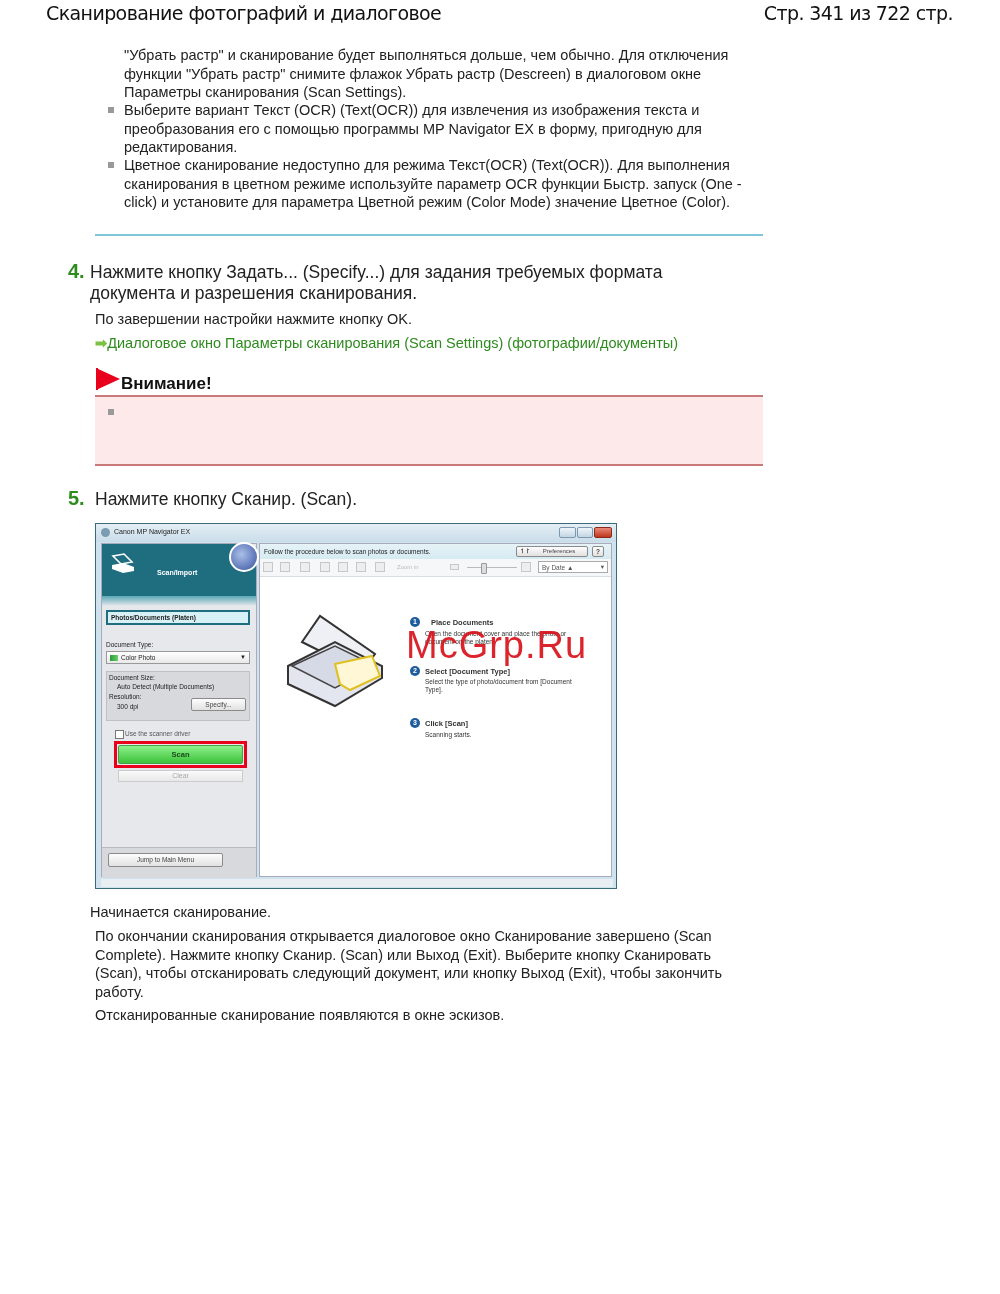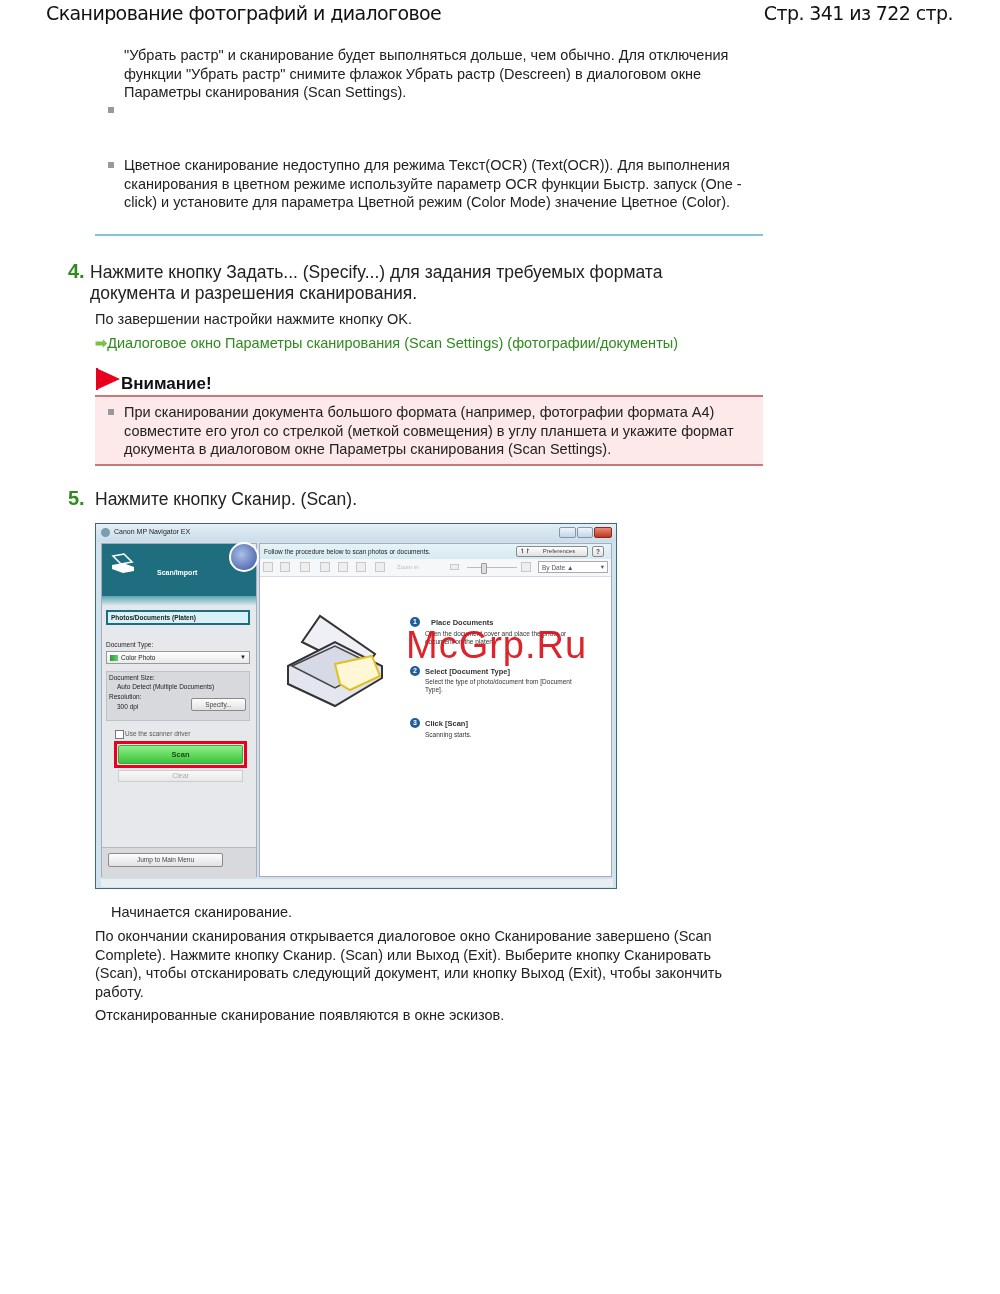--- a/index.html
+++ b/index.html
@@ -63,37 +63,36 @@
 </style>
 </head>
 <body>
 
 <div class="hdr-left">Сканирование фотографий и диалоговое</div>
 <div class="hdr-right">Стр. 341 из 722 стр.</div>
 
 <div class="para" style="left:124px; top:46px; width:640px;">"Убрать растр" и сканирование будет выполняться дольше, чем обычно. Для отключения функции "Убрать растр" снимите флажок Убрать растр (Descreen) в диалоговом окне Параметры сканирования (Scan Settings).</div>
 
 <ul class="bullet-list">
-  <li style="position:absolute; top:0; width:640px;"><span class="sq"></span></li>
+  <li style="position:absolute; top:0; width:640px;"><span class="sq"></span><span>Выберите вариант Текст (OCR) (Text(OCR)) для извлечения из изображения текста и преобразования его с помощью программы MP Navigator EX в форму, пригодную для редактирования.</span></li>
   <li style="position:absolute; top:55px; width:640px;"><span class="sq"></span><span>Цветное сканирование недоступно для режима Текст(OCR) (Text(OCR)). Для выполнения сканирования в цветном режиме используйте параметр OCR функции Быстр. запуск (One -click) и установите для параметра Цветной режим (Color Mode) значение Цветное (Color).</span></li>
 </ul>
 
 <div class="cyan-rule"></div>
 
 <div class="step-num" style="left:68px; top:260px;">4.</div>
 <div class="step-title" style="left:90px; top:262px; width:610px;">Нажмите кнопку Задать... (Specify...) для задания требуемых формата документа и разрешения сканирования.</div>
 <div class="para" style="left:95px; top:310px;">По завершении настройки нажмите кнопку OK.</div>
 <div class="link"><span class="arrow">➡</span><span>Диалоговое окно Параметры сканирования (Scan Settings) (фотографии/документы)</span></div>
 
 <div class="warn-pole"></div>
 <div class="warn-flag"></div>
 <div class="warn-title">Внимание!</div>
 <div class="warn-box">
   <span class="sq"></span>
-  <div class="txt">При сканировании документа большого формата (например, фотографии формата A4) совместите его угол со стрелкой (меткой совмещения) в углу планшета и укажите формат документа в диалоговом окне Параметры сканирования (Scan Settings).</div>
 </div>
 
 <div class="step-num" style="left:68px; top:487px;">5.</div>
 <div class="step-title" style="left:95px; top:489px;">Нажмите кнопку Сканир. (Scan).</div>
 
 <div class="win">
   <div class="titlebar">
     <span class="ico"></span>
     <span class="t">Canon MP Navigator EX</span>
     <span class="wbtn" style="left:463px; width:17px;"></span>
@@ -175,15 +174,15 @@
       <span class="num" style="left:150px; top:174px;">3</span>
       <span class="h" style="left:165px; top:175px;">Click [Scan]</span>
       <span class="d" style="left:165px; top:187px;">Scanning starts.</span>
     </div>
   </div>
   <div class="statusbar"></div>
 </div>
 
 <div class="watermark">McGrp.Ru</div>
 
-<div class="para" style="left:111px; top:903px;">Начинается сканирование.</div>
+<div class="para" style="left:90px; top:903px;">Начинается сканирование.</div>
 <div class="para" style="left:95px; top:927px; width:640px;">По окончании сканирования открывается диалоговое окно Сканирование завершено (Scan Complete). Нажмите кнопку Сканир. (Scan) или Выход (Exit). Выберите кнопку Сканировать (Scan), чтобы отсканировать следующий документ, или кнопку Выход (Exit), чтобы закончить работу.</div>
 <div class="para" style="left:95px; top:1006px;">Отсканированные сканирование появляются в окне эскизов.</div>
 
 </body></html>

